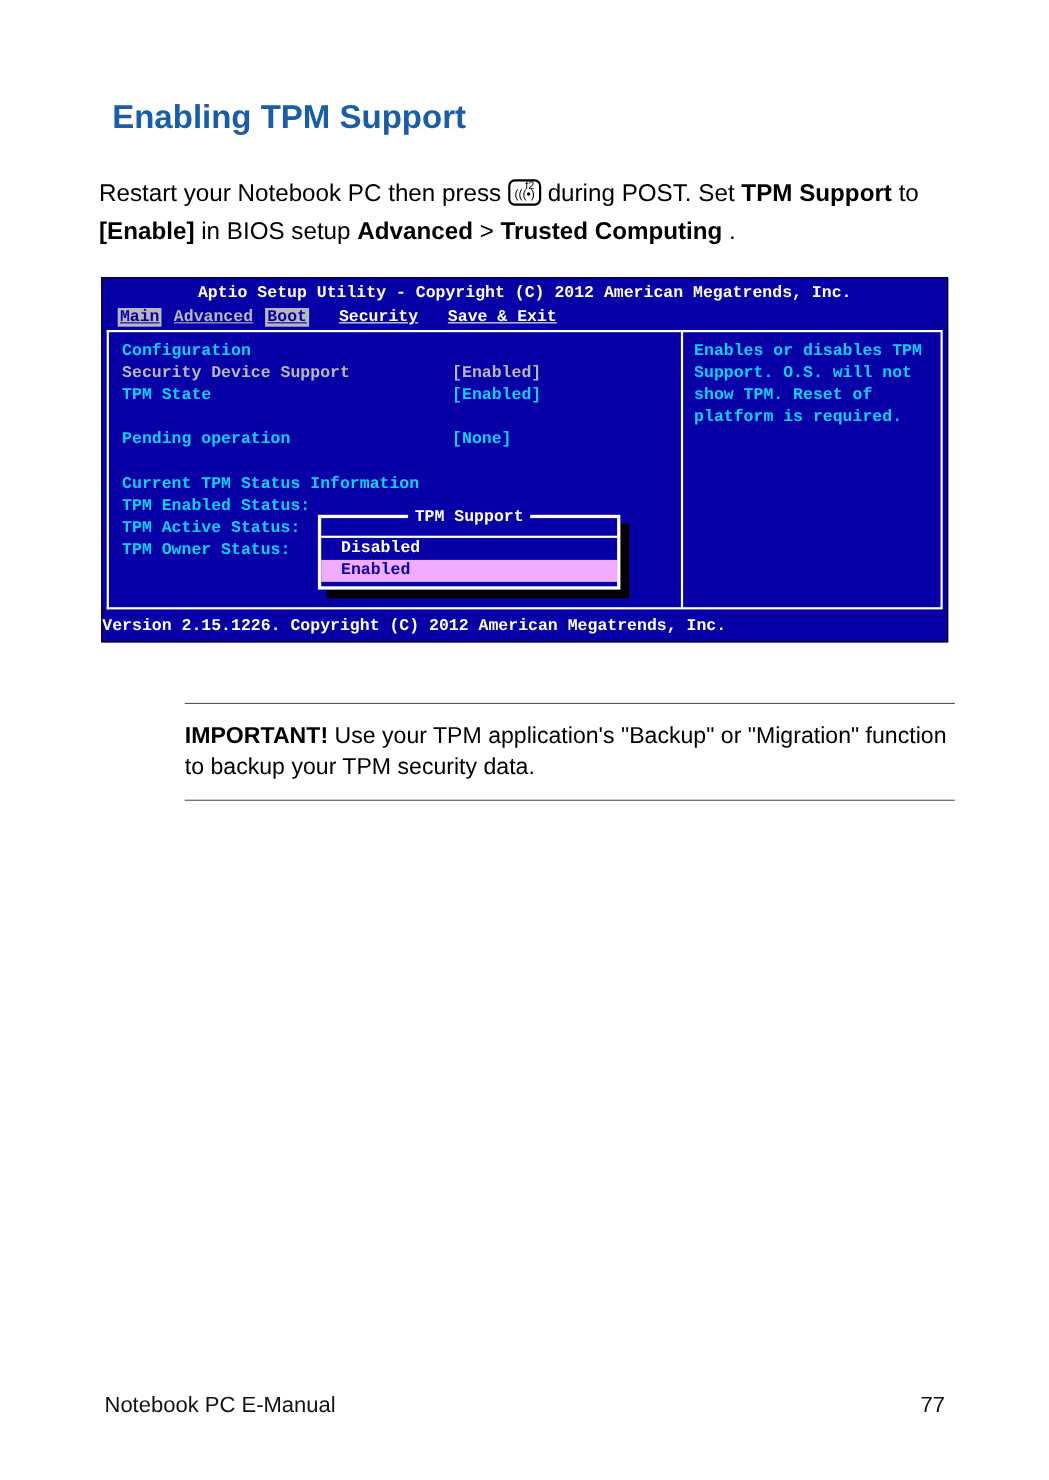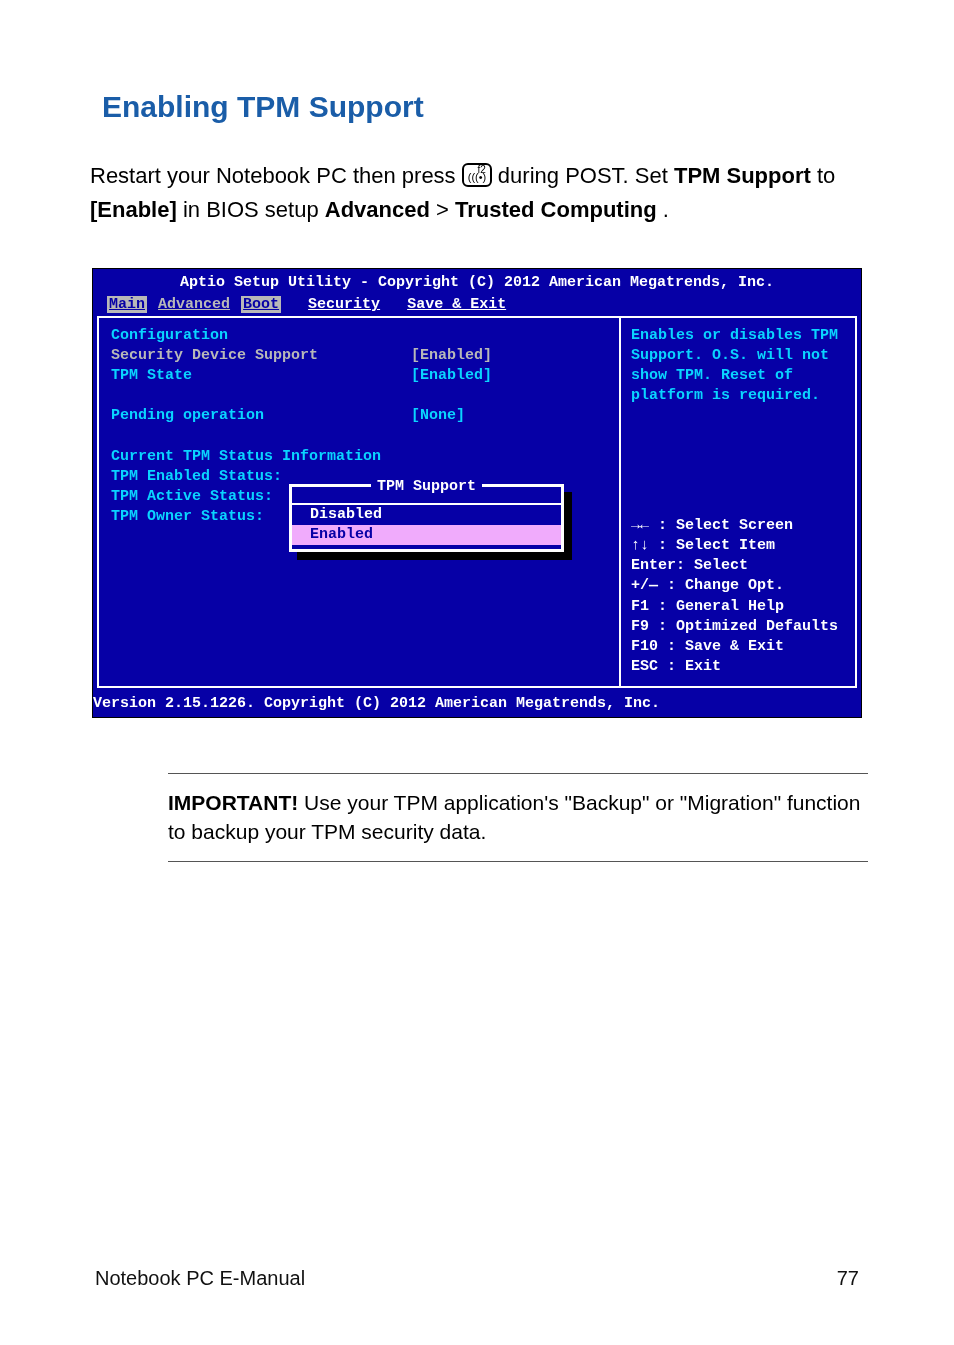--- a/index.html
+++ b/index.html
@@ -17,21 +17,21 @@
       font-size: 30px;
       font-weight: 700;
       margin-bottom: 35px;
       font-family: "Segoe UI", "Myriad Pro", Arial, sans-serif;
       margin-left: 12px;
     }
     .body-text {
       font-size: 22px;
       line-height: 1.55;
       color: #000;
-      margin-bottom: 41px;
+      margin-bottom: 25px;
     }
     .body-text .bold { font-weight: 700; }
     .key-icon {
       display: inline-block;
       border: 2px solid #000;
       border-radius: 6px;
       padding: 1px 6px 2px 6px;
       font-size: 12px;
       line-height: 1;
       vertical-align: middle;
@@ -225,30 +225,20 @@
         <div class="popup-title">
           <span class="ttxt">TPM Support</span>
         </div>
         <div class="popup-opt">Disabled</div>
         <div class="popup-opt sel">Enabled</div>
         <div style="height:4px;"></div>
       </div>
     </div>
     <div class="bios-right">
       <div class="help">Enables or disables TPM Support. O.S. will not show TPM. Reset of platform is required.</div>
-      <div class="keys">
-        <div>→←  : Select Screen</div>
-        <div>↑↓  : Select Item</div>
-        <div>Enter: Select</div>
-        <div>+/—  : Change Opt.</div>
-        <div>F1   : General Help</div>
-        <div>F9   : Optimized Defaults</div>
-        <div>F10  : Save &amp; Exit</div>
-        <div>ESC  : Exit</div>
-      </div>
     </div>
   </div>
   <div class="bios-footer">Version 2.15.1226. Copyright (C) 2012 American Megatrends, Inc.</div>
 </div>
 
 <div class="important">
   <span class="bold">IMPORTANT!</span>
   <span> Use your TPM application's "Backup" or "Migration" function to backup your TPM security data.</span>
 </div>
 

